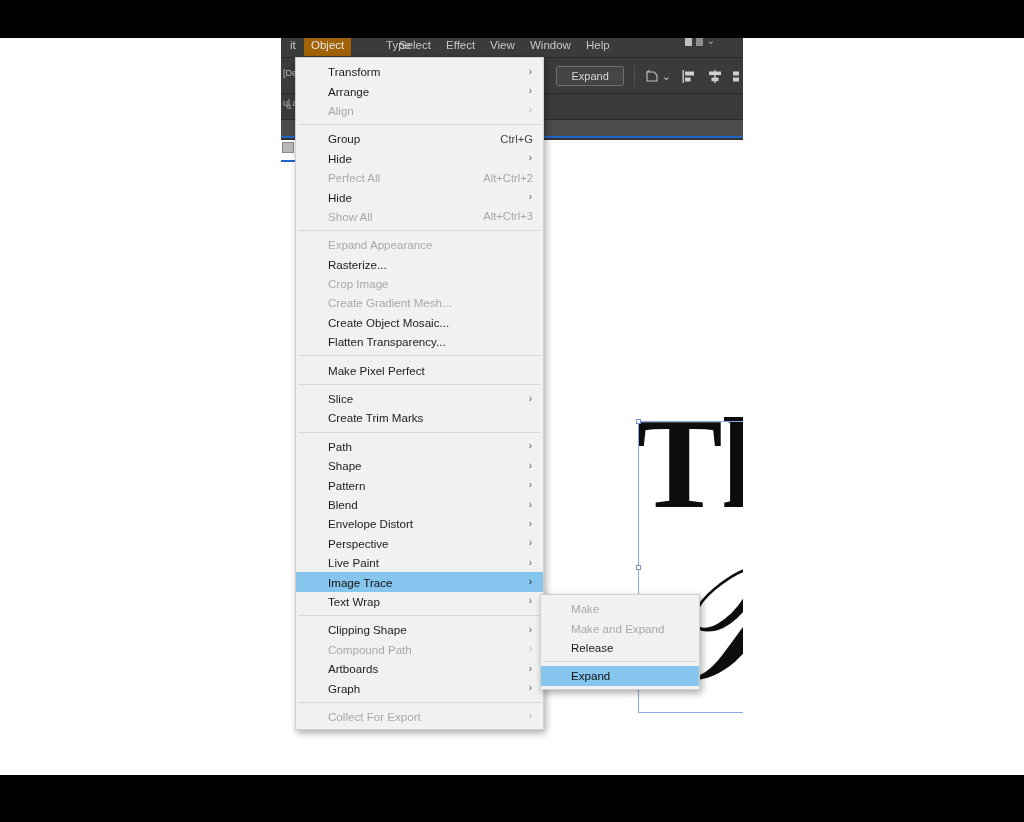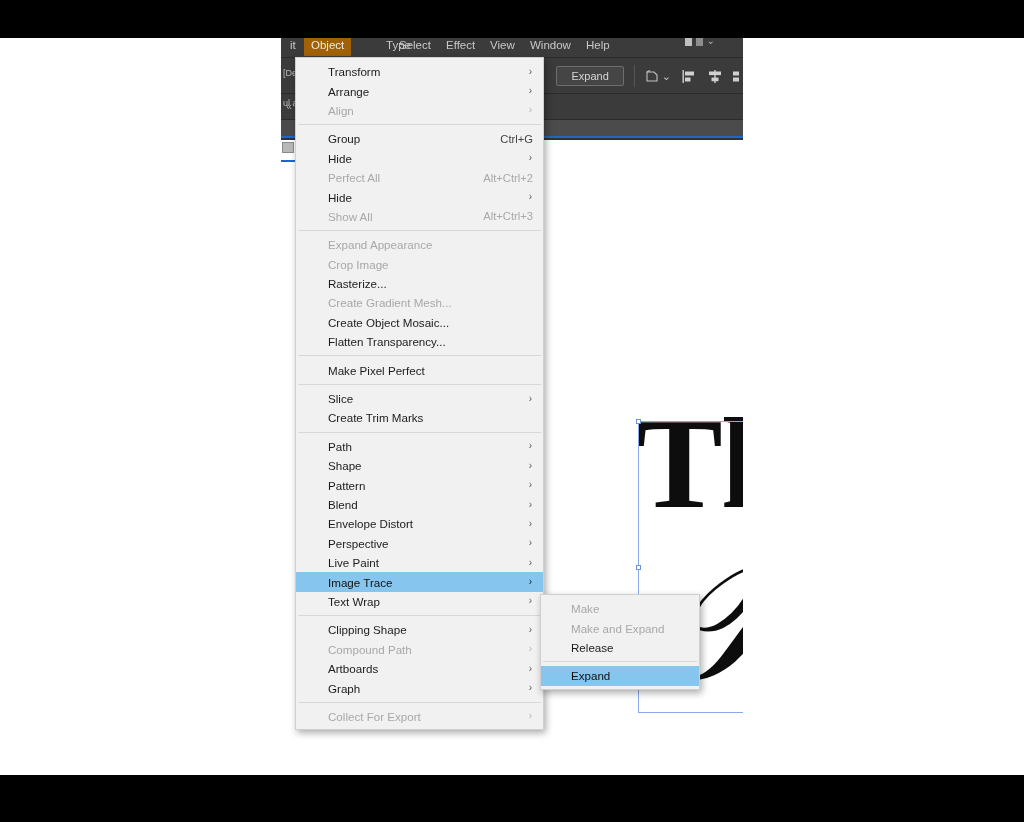--- a/index.html
+++ b/index.html
@@ -402,25 +402,25 @@
         <span class="mi-arrow">›</span>
       </div>
       <div class="mi disabled">
         <span class="mi-label">Show All</span>
         <span class="mi-shortcut">Alt+Ctrl+3</span>
       </div>
       <div class="mi-sep"></div>
       <div class="mi disabled">
         <span class="mi-label">Expand Appearance</span>
       </div>
+      <div class="mi">
+        <span class="mi-label">Rasterize...</span>
+      </div>
       <div class="mi disabled">
         <span class="mi-label">Crop Image</span>
-      </div>
-      <div class="mi">
-        <span class="mi-label">Rasterize...</span>
       </div>
       <div class="mi disabled">
         <span class="mi-label">Create Gradient Mesh...</span>
       </div>
       <div class="mi">
         <span class="mi-label">Create Object Mosaic...</span>
       </div>
       <div class="mi">
         <span class="mi-label">Flatten Transparency...</span>
       </div>

